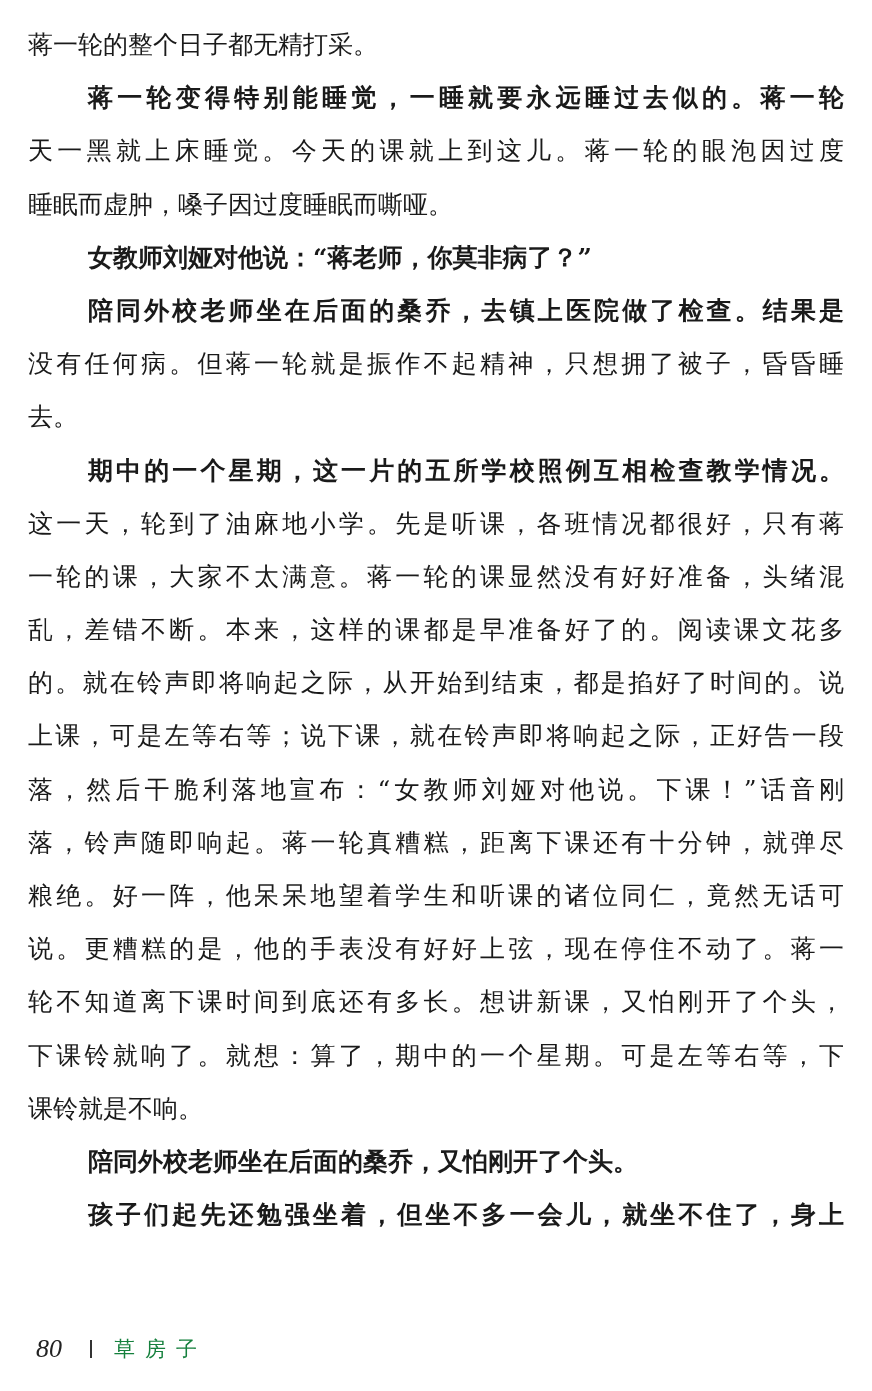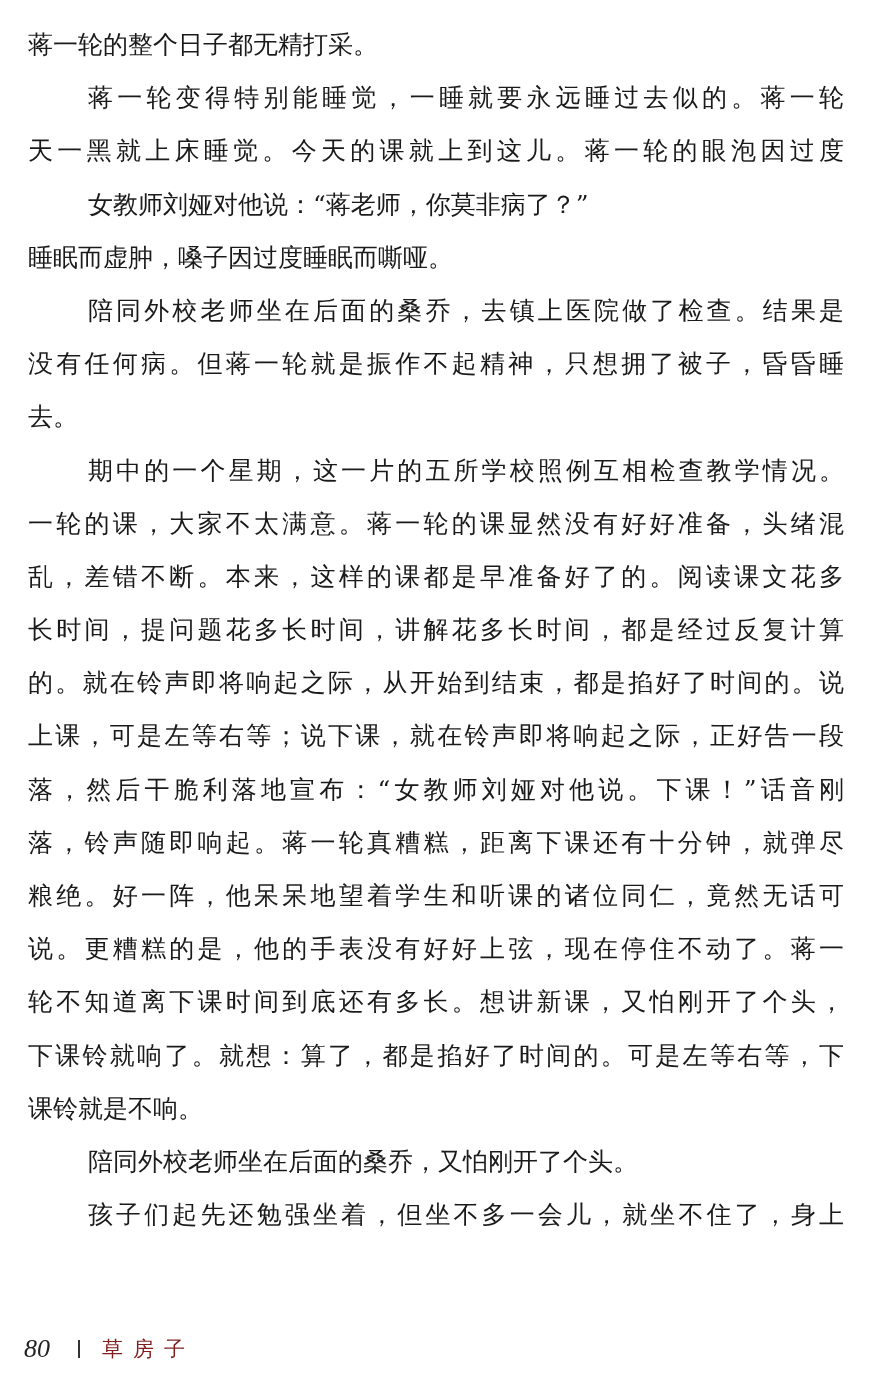--- a/index.html
+++ b/index.html
@@ -26,27 +26,28 @@
     height: 53.2px;
     line-height: 53.2px;
     font-size: 25px;
     white-space: nowrap;
     text-align: justify;
     text-align-last: justify;
     letter-spacing: 0px;
   }
   .line.indent {
     padding-left: 60px;
+    font-weight: bold;
   }
   .line.last {
     text-align-last: left;
   }
   .footer {
     position: absolute;
-    left: 24px;
+    left: 36px;
     top: 1334px;
     height: 30px;
     display: flex;
     align-items: center;
   }
   .page-number {
     font-family: "Liberation Serif", "DejaVu Serif", serif;
     font-style: italic;
     font-size: 26px;
     color: #222;
@@ -56,47 +57,47 @@
     width: 2px;
     height: 18px;
     background: #333;
     margin-left: 4px;
     margin-right: 22px;
   }
   .book-title {
     font-family: Liberation Mono, monospace;
     font-size: 21px;
     letter-spacing: 10px;
-    color: #7f1d1d;
+    color: #15803d;
   }
 </style>
 </head>
 <body>
 
 <div class="page-body">
   <span class="line last">蒋一轮的整个日子都无精打采。</span>
   <span class="line indent">蒋一轮变得特别能睡觉，一睡就要永远睡过去似的。蒋一轮</span>
   <span class="line">天一黑就上床睡觉。今天的课就上到这儿。蒋一轮的眼泡因过度</span>
+  <span class="line last">睡眠而虚肿，嗓子因过度睡眠而嘶哑。</span>
   <span class="line indent last">女教师刘娅对他说：“蒋老师，你莫非病了？”</span>
-  <span class="line last">睡眠而虚肿，嗓子因过度睡眠而嘶哑。</span>
   <span class="line indent">陪同外校老师坐在后面的桑乔，去镇上医院做了检查。结果是</span>
   <span class="line">没有任何病。但蒋一轮就是振作不起精神，只想拥了被子，昏昏睡</span>
   <span class="line last">去。</span>
   <span class="line indent">期中的一个星期，这一片的五所学校照例互相检查教学情况。</span>
+  <span class="line">这一天，轮到了油麻地小学。先是听课，各班情况都很好，只有蒋</span>
   <span class="line">一轮的课，大家不太满意。蒋一轮的课显然没有好好准备，头绪混</span>
   <span class="line">乱，差错不断。本来，这样的课都是早准备好了的。阅读课文花多</span>
-  <span class="line">长时间，提问题花多长时间，讲解花多长时间，都是经过反复计算</span>
   <span class="line">的。就在铃声即将响起之际，从开始到结束，都是掐好了时间的。说</span>
   <span class="line">上课，可是左等右等；说下课，就在铃声即将响起之际，正好告一段</span>
   <span class="line">落，然后干脆利落地宣布：“女教师刘娅对他说。下课！”话音刚</span>
   <span class="line">落，铃声随即响起。蒋一轮真糟糕，距离下课还有十分钟，就弹尽</span>
   <span class="line">粮绝。好一阵，他呆呆地望着学生和听课的诸位同仁，竟然无话可</span>
   <span class="line">说。更糟糕的是，他的手表没有好好上弦，现在停住不动了。蒋一</span>
   <span class="line">轮不知道离下课时间到底还有多长。想讲新课，又怕刚开了个头，</span>
-  <span class="line">下课铃就响了。就想：算了，都是掐好了时间的。可是左等右等，下</span>
+  <span class="line">下课铃就响了。就想：算了，期中的一个星期。可是左等右等，下</span>
   <span class="line last">课铃就是不响。</span>
   <span class="line indent last">陪同外校老师坐在后面的桑乔，又怕刚开了个头。</span>
   <span class="line indent">孩子们起先还勉强坐着，但坐不多一会儿，就坐不住了，身上</span>
 </div>
 
 <div class="footer">
   <span class="page-number">80</span>
   <span class="footer-divider"></span>
   <span class="book-title">草房子</span>
 </div>

